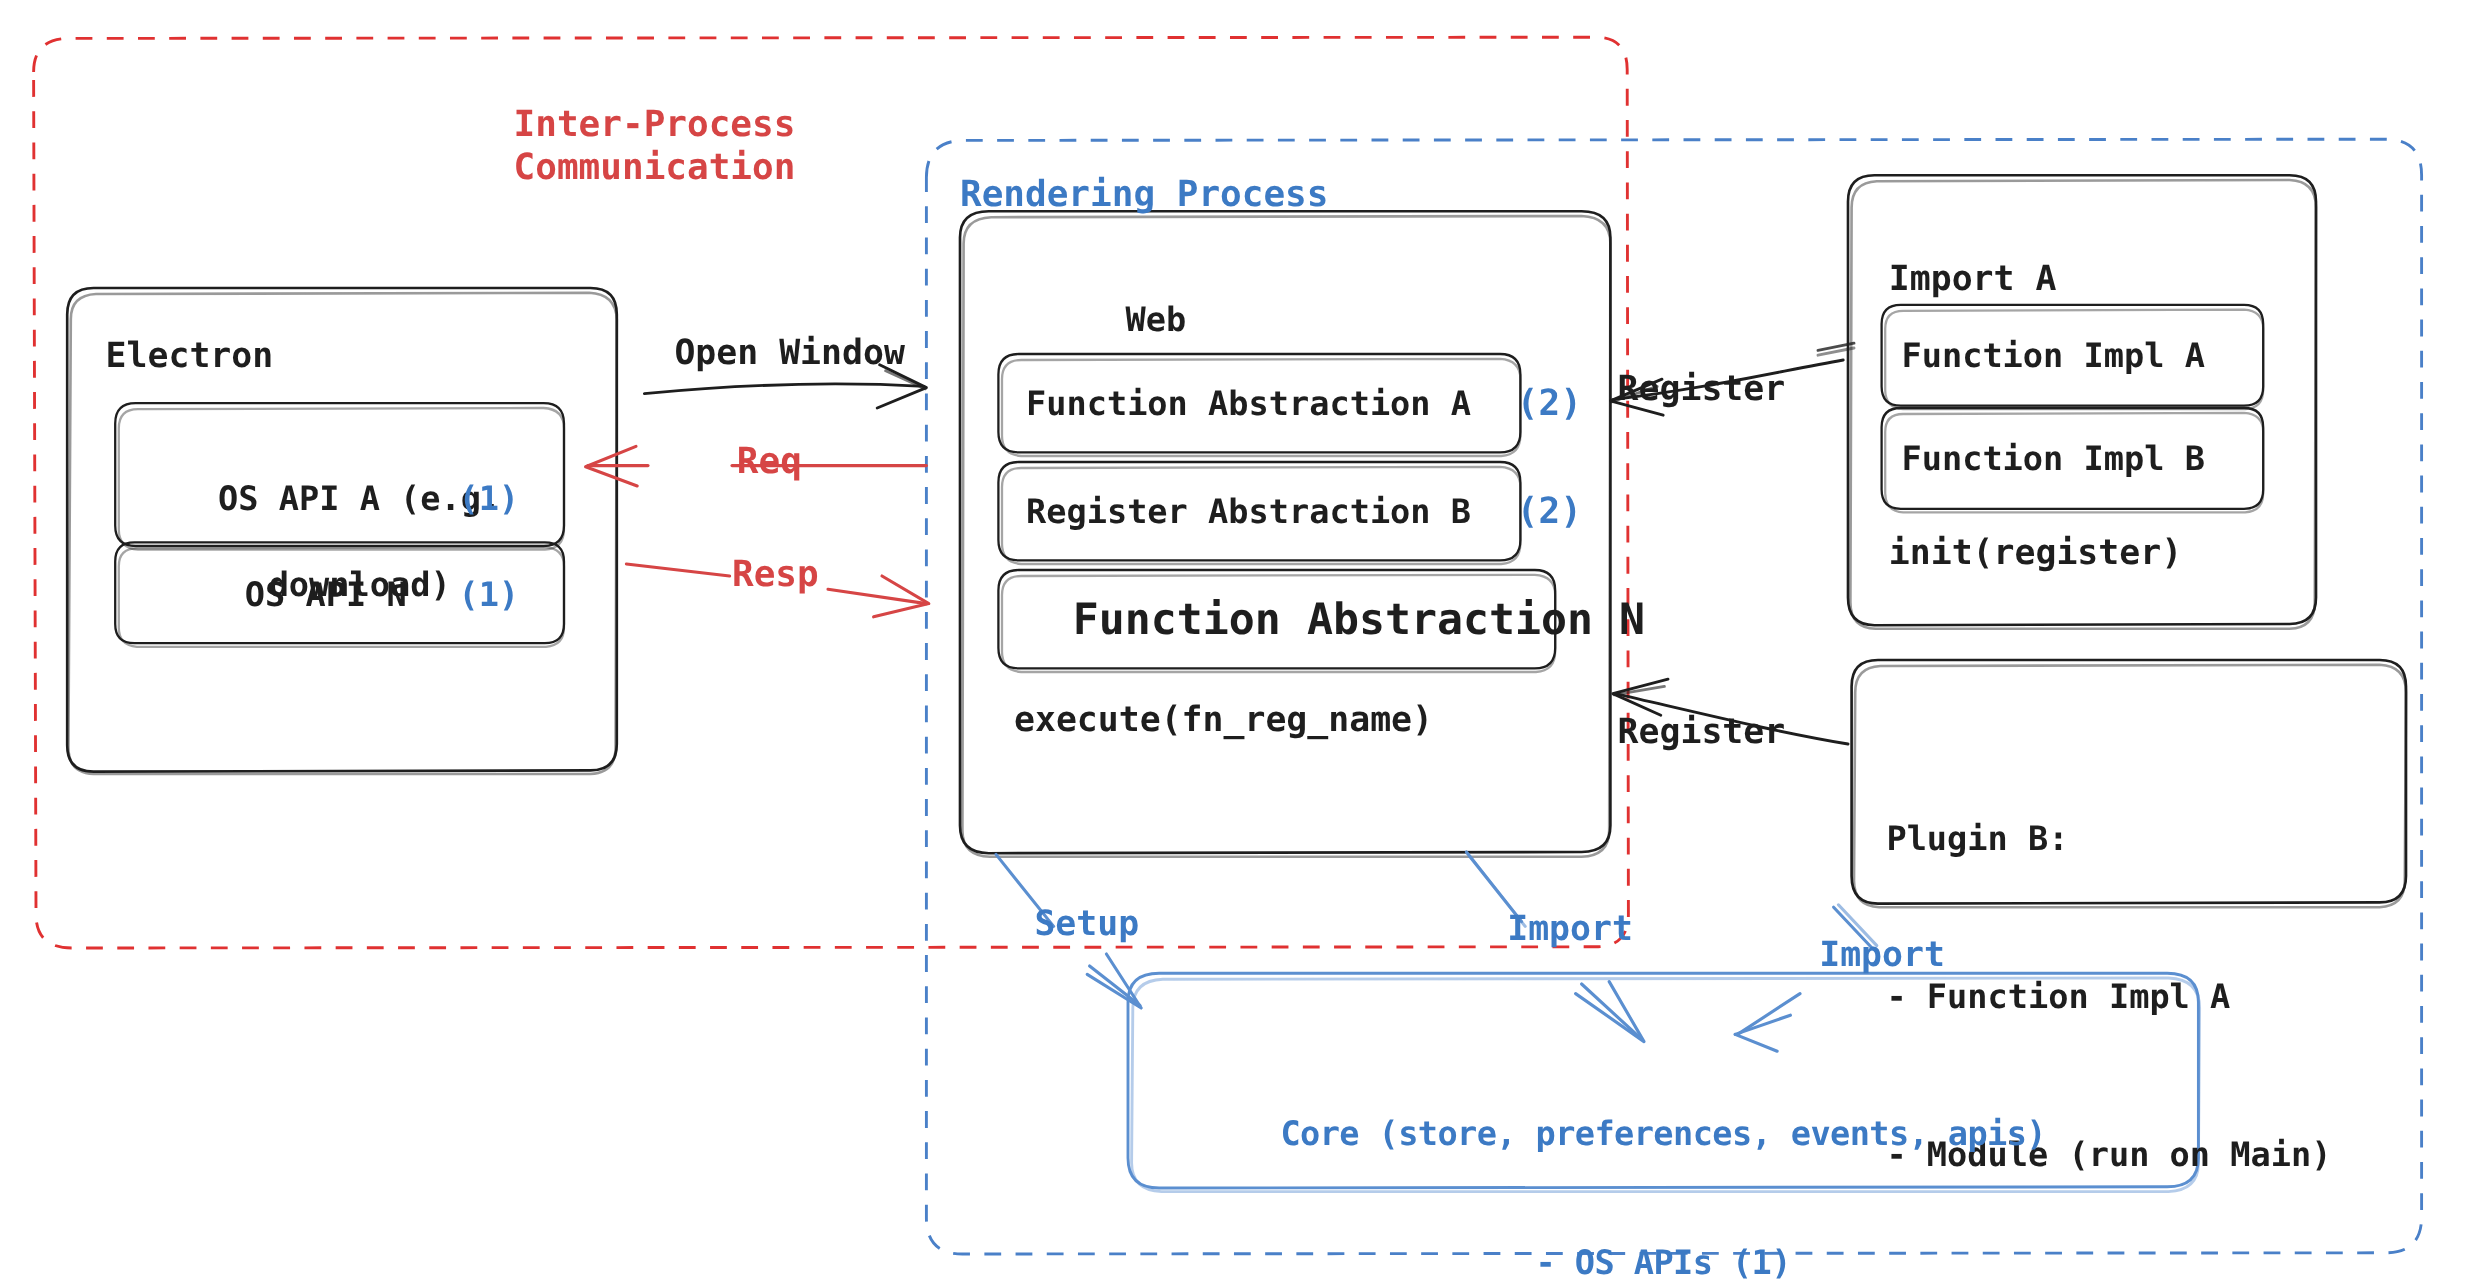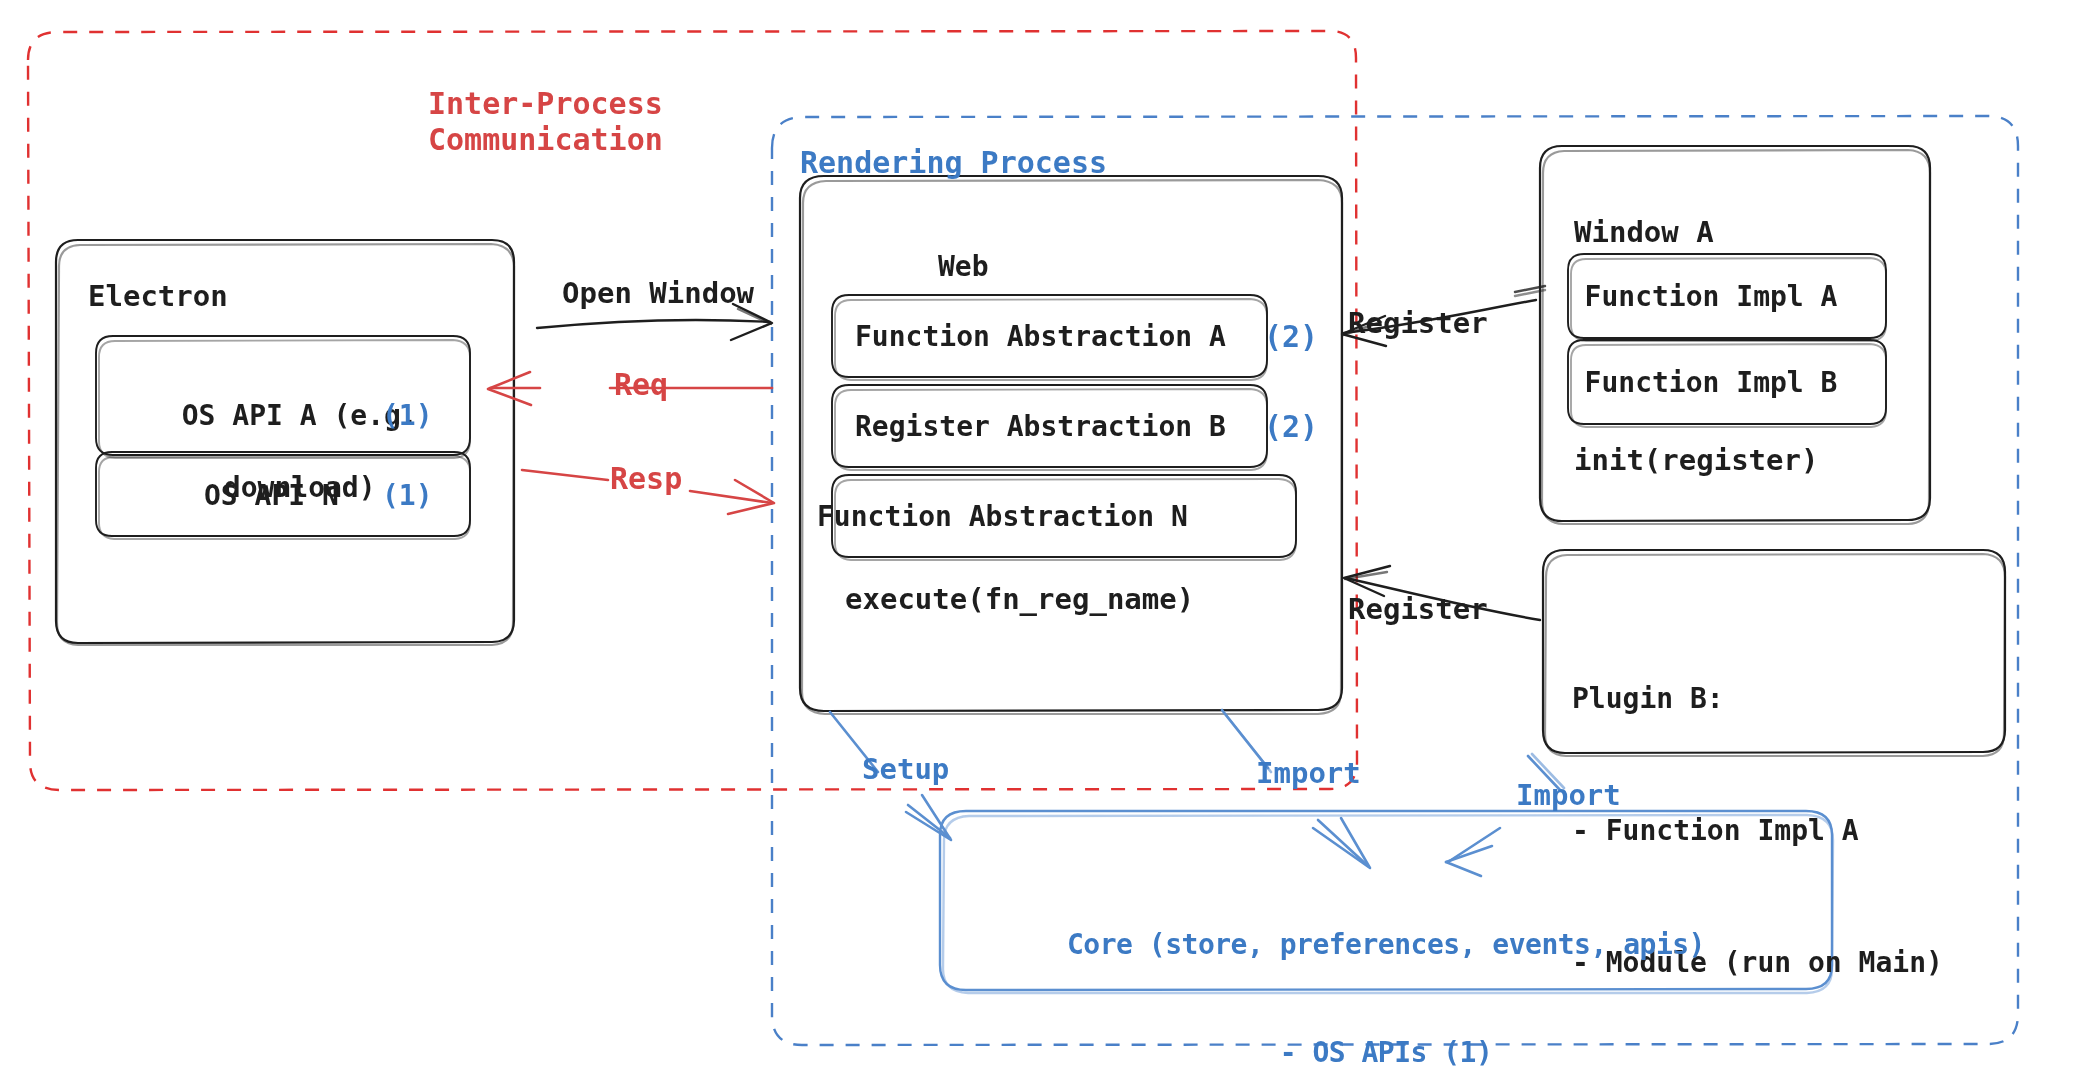--- a/index.html
+++ b/index.html
@@ -168,25 +168,25 @@
   <div class="lbl mono blue" style="left:382px;top:478px;font-size:28px;line-height:36px;">(1)</div>
 
   <div class="lbl mono dark" style="left:938px;top:250px;font-size:28px;line-height:34px;">Web</div>
 
   <div class="lbl mono dark" style="left:855px;top:320px;font-size:28px;line-height:34px;">Function Abstraction A</div>
   <div class="lbl mono blue" style="left:1264px;top:320px;font-size:30px;line-height:34px;">(2)</div>
 
   <div class="lbl mono dark" style="left:855px;top:410px;font-size:28px;line-height:34px;">Register Abstraction B</div>
   <div class="lbl mono blue" style="left:1264px;top:410px;font-size:30px;line-height:34px;">(2)</div>
 
-  <div class="lbl mono dark" style="left:817px;top:500px;font-size:28px;line-height:34px;">Function Abstraction N</div>
+  <div class="lbl mono dark" style="left:894px;top:500px;font-size:36px;line-height:34px;">Function Abstraction N</div>
 
   <div class="lbl mono dark" style="left:845px;top:582px;font-size:29px;line-height:34px;text-align:right;">execute(fn_reg_name)</div>
 
-  <div class="lbl mono dark" style="left:1574px;top:215px;font-size:29px;line-height:34px;">Window A</div>
+  <div class="lbl mono dark" style="left:1574px;top:215px;font-size:29px;line-height:34px;">Import A</div>
   <div class="lbl mono dark ctr" style="left:1568px;top:366px;width:286px;font-size:28px;line-height:34px;">Function Impl B</div>
   <div class="lbl mono dark ctr" style="left:1568px;top:280px;width:286px;font-size:28px;line-height:34px;">Function Impl A</div>
   <div class="lbl mono dark" style="left:1574px;top:443px;font-size:29px;line-height:34px;">init(register)</div>
 
   <div class="lbl mono dark" style="left:1572px;top:589px;font-size:28px;line-height:44px;">
     <div>Plugin B:</div>
     <div>- Function Impl A</div>
     <div>- Module (run on Main)</div>
   </div>
 

